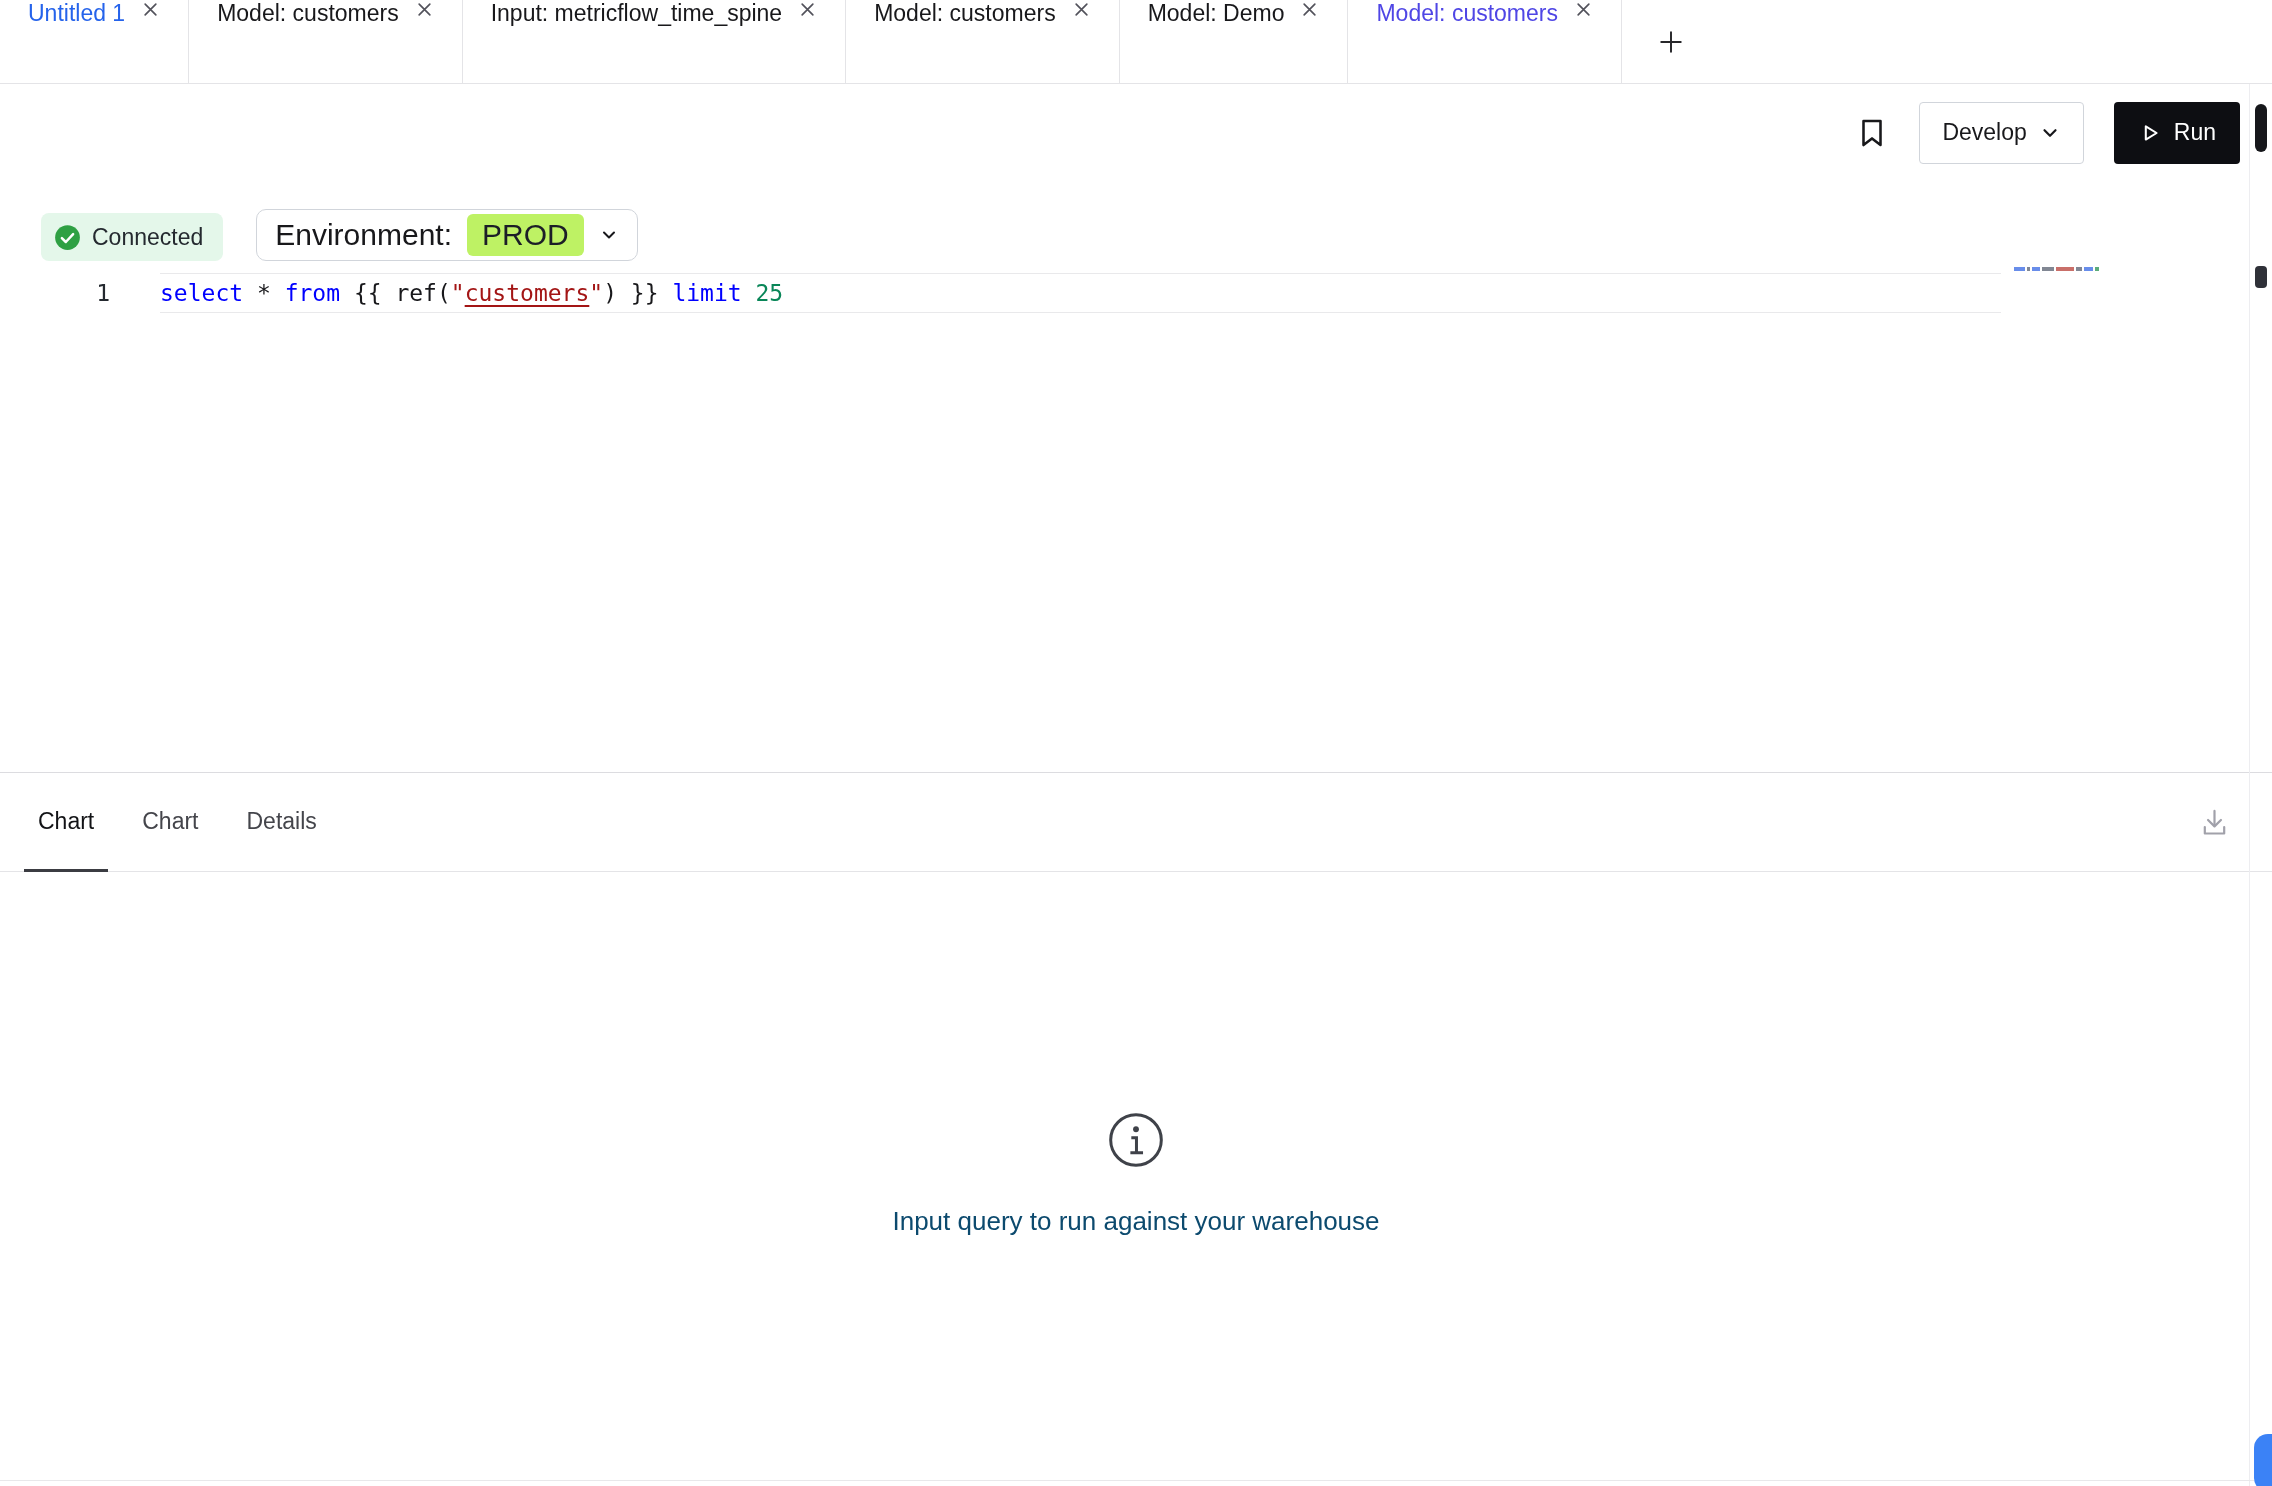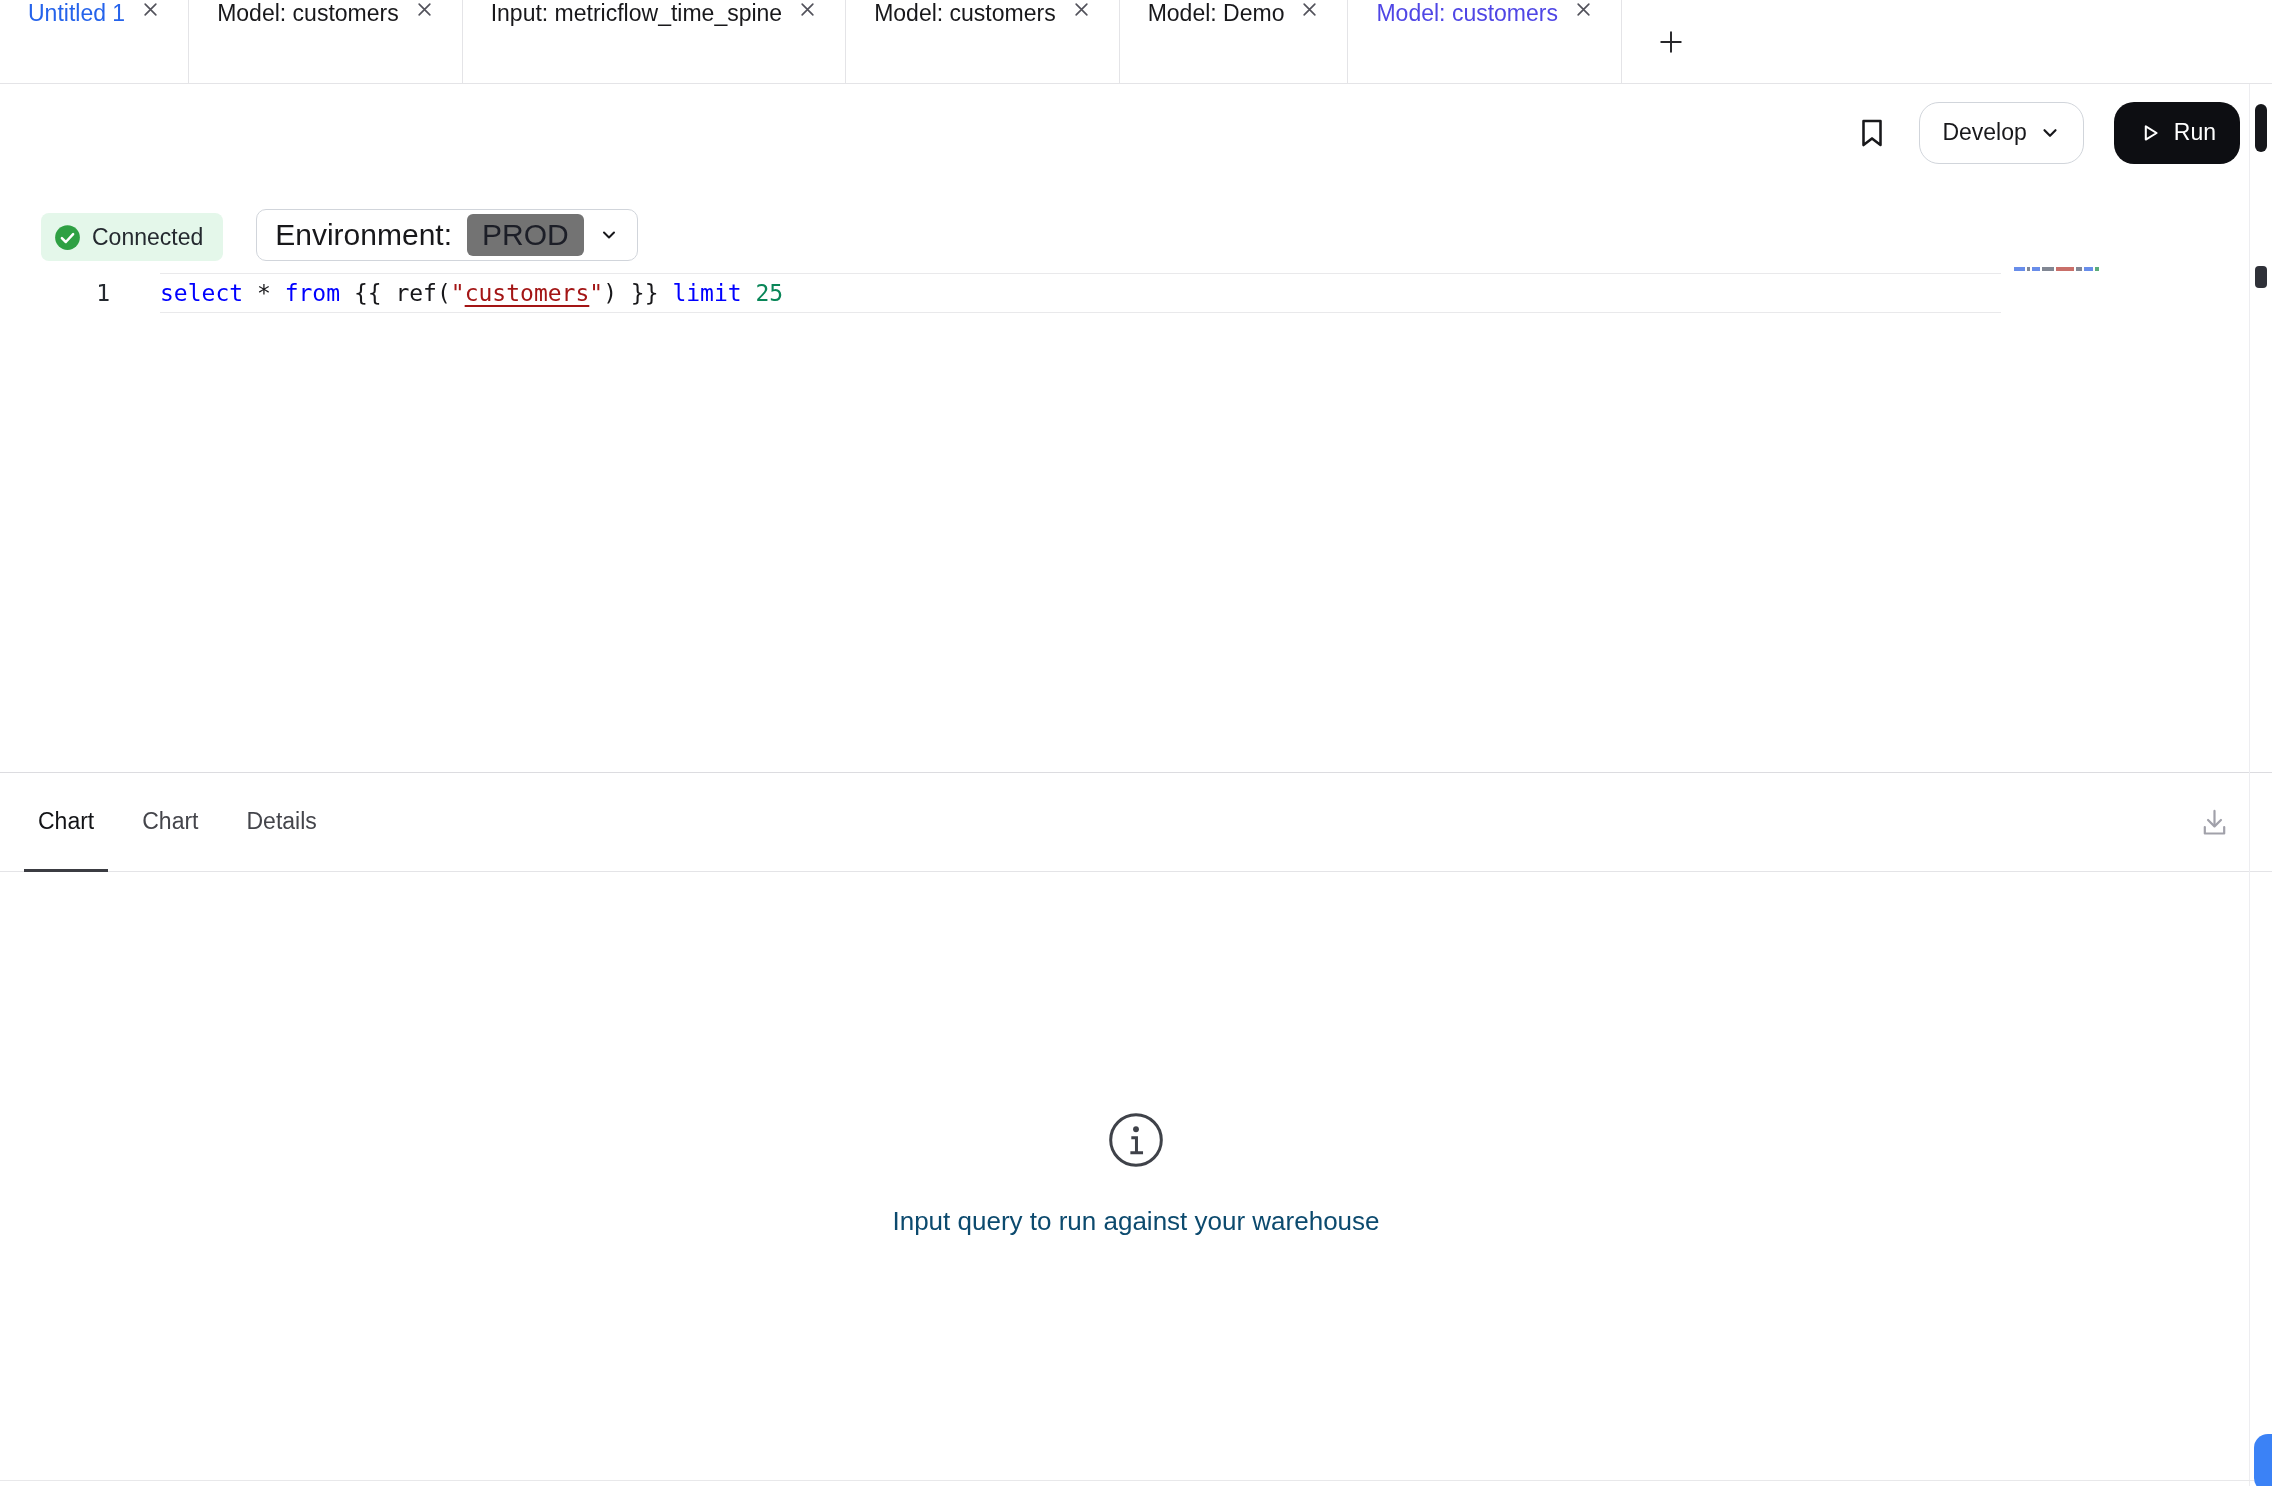--- a/index.html
+++ b/index.html
@@ -12,29 +12,29 @@
   .tab{display:flex;align-items:flex-start;gap:16px;padding:0 28px;border-right:1px solid #e4e4e7;cursor:pointer;background:#fff}
   .tab-label{font-size:23px;white-space:nowrap;color:#18181b}
   .tab-label.c-blue{color:#2563eb}
   .tab-label.c-indigo{color:#4f46e5}
   .tab-close{display:flex;align-items:center}
   .new-tab{display:flex;align-items:center;justify-content:center;margin-left:26px;width:46px;background:none;border:none;cursor:pointer}
 
   
   .toolbar{height:97px;display:flex;align-items:center;justify-content:flex-end;gap:30px;padding-right:32px}
   .icon-btn{background:none;border:none;display:flex;align-items:center;cursor:pointer}
-  .btn{display:flex;align-items:center;gap:12px;height:62px;border-radius:20px;font-size:23px;cursor:pointer}
+  .btn{display:flex;align-items:center;gap:12px;height:62px;border-radius:4px;font-size:23px;cursor:pointer}
   .btn-develop{background:#fff;border:1px solid #d1d5db;padding:0 22px;color:#18181b}
   .btn-run{background:#0d0e12;border:none;color:#fff;padding:0 24px;font-weight:500}
 
   
   .status-bar{height:80px;display:flex;align-items:flex-end;gap:33px;padding-left:41px}
   .badge-connected{display:flex;align-items:center;gap:11px;height:48px;padding:0 20px 0 13px;background:#e4f7ea;border-radius:8px;font-size:23px;color:#24292f;font-weight:500}
   .env-select{display:flex;align-items:center;gap:15px;height:52px;padding:0 18px;border:1px solid #d1d5db;border-radius:10px;font-size:30px;cursor:pointer;background:#fff;color:#18181b}
-  .env-badge{background:#737373;border-radius:6px;padding:4px 15px;font-weight:500;color:#1c1e27}
+  .env-badge{background:#bef264;border-radius:6px;padding:4px 15px;font-weight:500;color:#1c1e27}
 
   
   .editor{position:relative;height:511px;font-family:"DejaVu Sans Mono",monospace}
   .gutter{position:absolute;left:0;top:13px;width:110px;text-align:right;font-size:23px;line-height:38px;color:#24292f}
   .code-line{position:absolute;left:160px;top:12px;right:271px;height:40px;border-top:1px solid #e9e9eb;border-bottom:1px solid #e9e9eb;font-size:23px;line-height:38px;white-space:pre;cursor:text}
   .tok.kw{color:#0000ff}
   .tok.plain{color:#18181b}
   .tok.str{color:#a31515}
   .tok.str.link{text-decoration:underline;text-underline-offset:4px;cursor:pointer}
   .tok.num{color:#098658}

